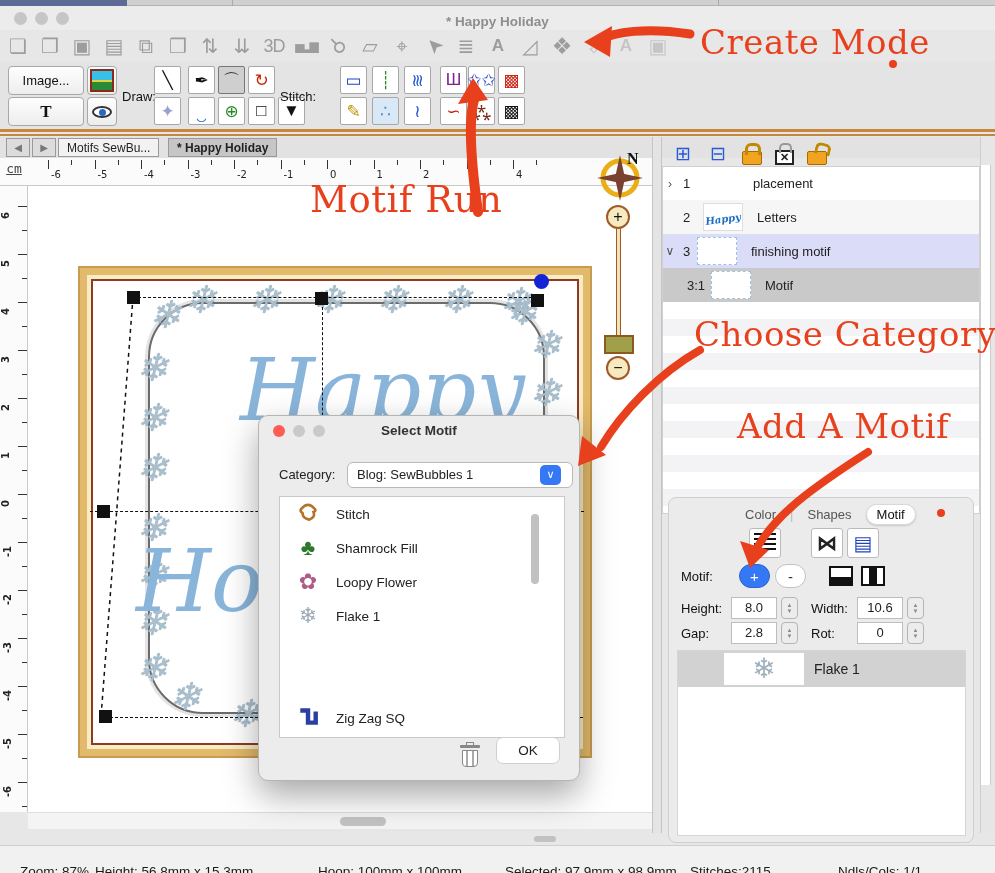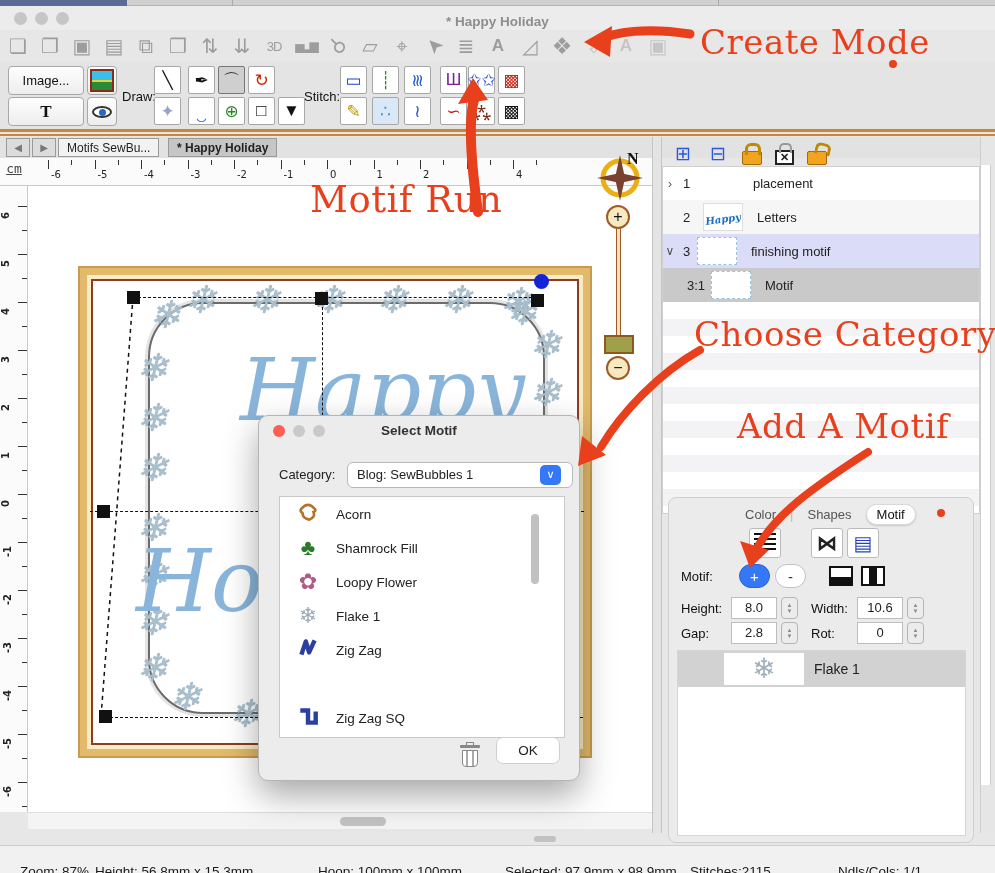--- a/index.html
+++ b/index.html
@@ -9,40 +9,40 @@
 
 #backstrip{left:0;top:0;width:995px;height:6px;background:#d0d0d0;border-bottom:1px solid #b4b4b4}
 #backstrip .blue{left:0;top:0;width:127px;height:6px;background:#5b6b96}
 #backstrip .seg{top:0;width:1px;height:6px;background:#a8a8a8}
 #titlebar{left:0;top:6px;width:995px;height:24px;background:#ececec}
 .tl{width:13px;height:13px;border-radius:50%;background:#c6c6c6;top:6px}
 #wintitle{left:0;top:8px;width:995px;text-align:center;font-size:13.5px;font-weight:bold;color:#8e8e8e}
 
 #mtb{left:6px;top:30px;height:32px;display:flex;align-items:center;gap:8px}
 .mi{display:inline-flex;width:24px;height:26px;align-items:center;justify-content:center;font-size:20px;color:#9d9d9d}
-.mi.small{font-size:13px;font-weight:normal;letter-spacing:-1px}
+.mi.small{font-size:18px;font-weight:normal;letter-spacing:-1px}
 .mi.chart{font-size:12px;letter-spacing:-2px}
 .mi.big{font-size:23px}
 .mi.faded{opacity:.45}
 .mi.rot135{transform:rotate(135deg)}
 .mi.rot225{transform:rotate(225deg)}
 .mi.bold{font-weight:bold;font-size:17px}
 
 #tb2{left:0;top:62px;width:995px;height:67px;background:#e4e4e4}
 .btn{background:linear-gradient(#fefefe,#ededed);border:1px solid #a8a8a8;border-radius:4px;font-size:13px;display:flex;align-items:center;justify-content:center;color:#111}
 #imgbtn{left:8px;top:4px;width:76px;height:29px}
 #tbtn{left:8px;top:35px;width:76px;height:29px;font-family:"Liberation Serif",serif;font-weight:bold;font-size:17px}
 #thumbbtn{left:87px;top:4px;width:30px;height:29px;padding:2px}
 #thumbbtn .pic{width:100%;height:100%;border:2px solid #8c2a1a;background:linear-gradient(#39c0e8 45%,#e8d23a 45% 60%,#2a8a3a 60%)}
 #eyebtn{left:87px;top:35px;width:30px;height:29px}
 .eye{width:20px;height:12px;border:2px solid #333;border-radius:50%;position:relative;background:#fff}
 .eye i{position:absolute;left:5px;top:1px;width:7px;height:7px;border-radius:50%;background:#2a66c8}
 .grouplabel{font-size:13px;color:#111}
 #drawlabel{left:122px;top:27px}
-#stitchlabel{left:304px;top:27px}
+#stitchlabel{left:280px;top:27px}
 .tb{position:absolute;width:27px;height:28px;background:#fff;border:1px solid #a8a8a8;display:inline-flex;align-items:center;justify-content:center;font-size:17px;border-radius:2px}
 .tb.active{background:#cfcfcf;border-color:#777}
 .rotg{transform:rotate(90deg);display:inline-block}
 
 #sep1{left:0;top:129px;width:995px;height:3px;background:#c8853c}
 #sep2{left:0;top:134px;width:995px;height:2px;background:#c8853c}
 
 #tabbar{left:0;top:137px;width:995px;height:21px;background:#e2e2e2}
 .navbtn{top:1px;width:24px;height:19px;background:#dcdcdc;border:1px solid #9a9a9a;color:#777;font-size:10px;display:flex;align-items:center;justify-content:center}
 .tab{top:1px;height:19px;border:1px solid #9a9a9a;font-size:12px;display:flex;align-items:center;padding:0 8px;background:#f2f2f2;color:#222}
@@ -491,39 +491,33 @@
     <span class="dtl a" style="left:54px;background:#c9c9c9"></span>
     <div id="dlg-title" class="a">Select Motif</div>
     <span id="dlg-catlabel" class="a">Category:</span>
     <div id="dlg-combo" class="a">Blog: SewBubbles 1</div>
     <div id="dlg-chev" class="a">∨</div>
     <div id="dlg-list" class="a">
       <div class="mrow" style="top:0">
         <span class="mic"><svg width="24" height="24" viewBox="0 0 22 22">
               <path d="M5 8 Q11 1 17 8 Q19 10 16 11 Q18 16 12 18 Q6 17 6 12 Q3 10 5 8Z" fill="none" stroke="#b5722a" stroke-width="2.4"></path>
             </svg></span>
-        <span>Acorn</span>
+        <span>Stitch</span>
       </div>
       <div class="mrow" style="top:34px">
         <span class="mic" style="color:#2a7a2a">♣</span>
         <span>Shamrock Fill</span>
       </div>
       <div class="mrow" style="top:68px">
         <span class="mic" style="color:#b05a8a">✿</span>
         <span>Loopy Flower</span>
       </div>
       <div class="mrow" style="top:102px">
         <span class="mic" style="color:#9aa8b4">❄</span>
         <span>Flake 1</span>
-      </div>
-      <div class="mrow" style="top:136px">
-        <span class="mic"><svg width="22" height="22" viewBox="0 0 20 20">
-              <path d="M4 16 L8 4 L11 14 L16 3" fill="none" stroke="#2a3f9f" stroke-width="4" stroke-linejoin="round"></path>
-            </svg></span>
-        <span>Zig Zag</span>
       </div>
       <div class="mrow" style="top:204px">
         <span class="mic"><svg width="22" height="22" viewBox="0 0 20 20">
               <path d="M3 5 L10 5 L10 16 L17 16 L17 6" fill="none" stroke="#2a3f9f" stroke-width="4" stroke-linejoin="miter"></path>
             </svg></span>
         <span>Zig Zag SQ</span>
       </div>
     </div>
     <div id="dlg-scroll" class="a"></div>
     <div id="dlg-trash" class="a">

